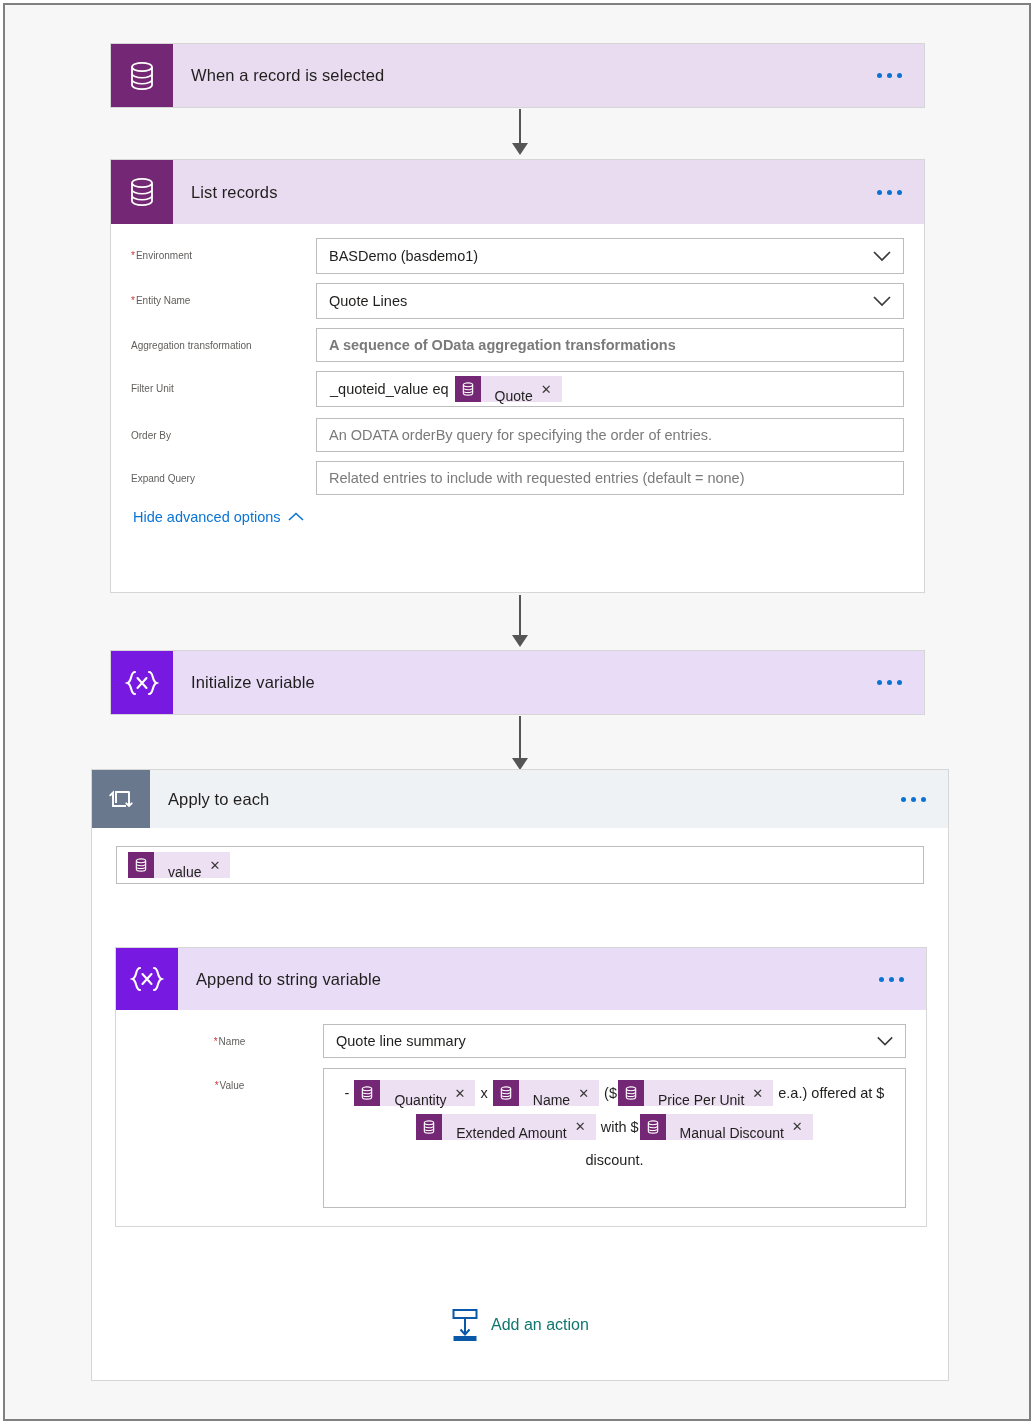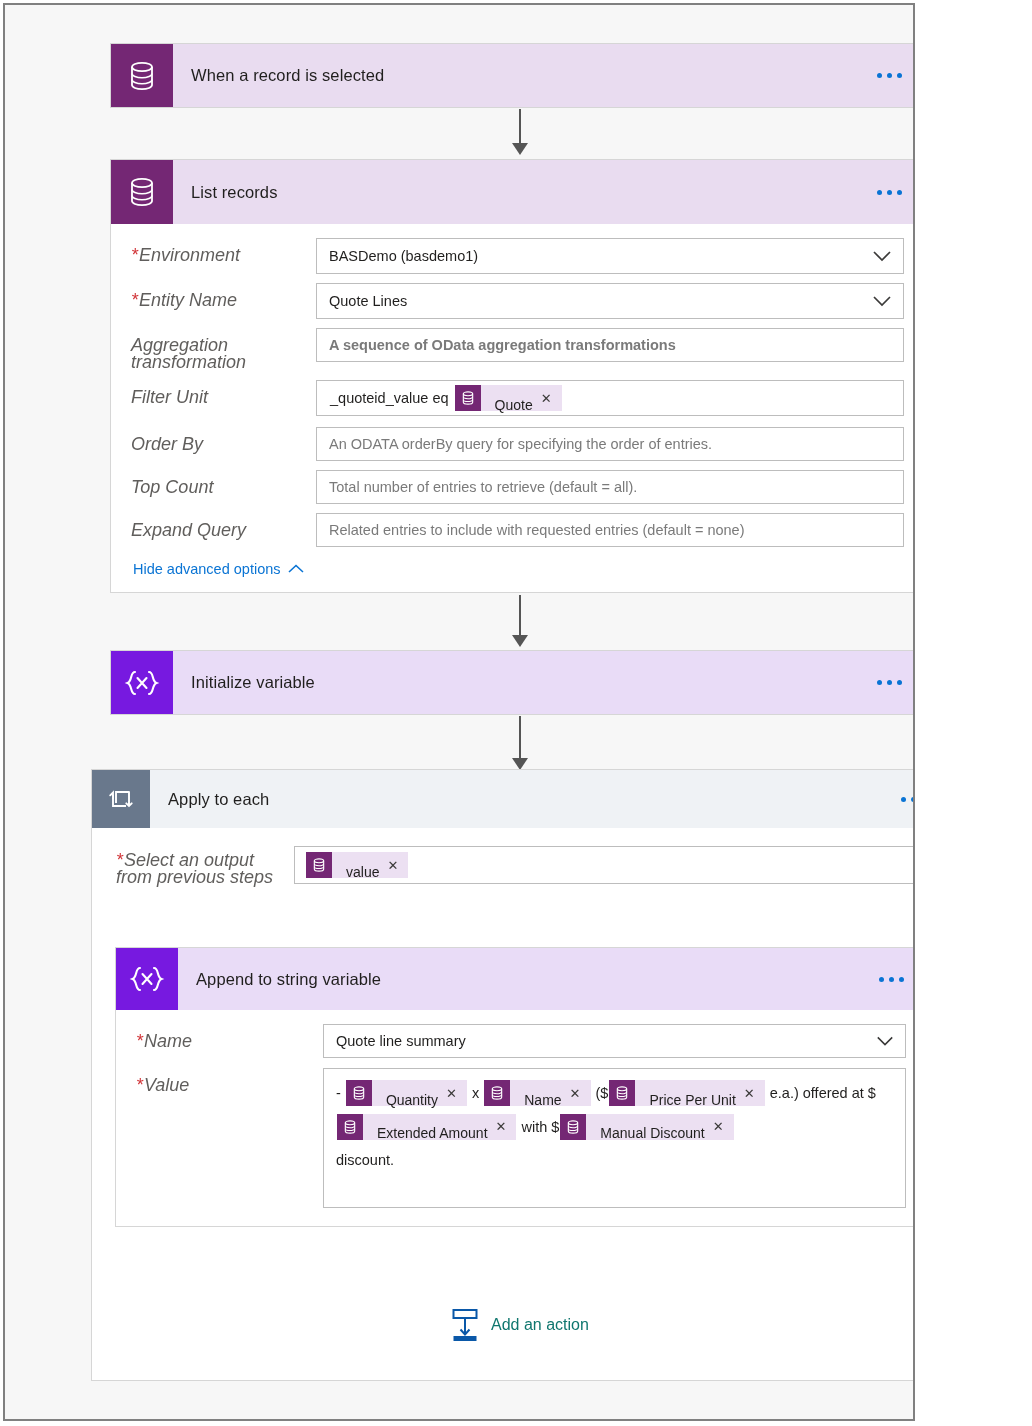--- a/index.html
+++ b/index.html
@@ -9,21 +9,21 @@
   body {
     width: 1032px;
     height: 1426px;
     background: #ffffff;
     font-family: "Liberation Sans", sans-serif;
     overflow: hidden;
   }
   .page {
     position: absolute;
     left: 3px; top: 3px;
-    width: 912px;
+    width: 1028px;
     height: 1418px;
     border: 2px solid #808080;
     background: #f7f7f7;
     box-sizing: border-box;
     overflow: hidden;
   }
   .canvas {
     position: relative;
     width: 100%;
     height: 100%;
@@ -86,25 +86,24 @@
     padding: 14px 20px 18px 20px;
   }
   .frow {
     display: flex;
     align-items: flex-start;
     margin-bottom: 9px;
   }
   .flabel {
     width: 185px;
     min-width: 185px;
-    font-size: 18px;
+    font-size: 10px;
     color: #605e5c;
     line-height: 17px;
     padding-top: 9px;
-    font-style: italic;
   }
   .flabel .req {
     color: #d13438;
     margin-right: 1px;
   }
   .fctrl {
     flex: 1;
     position: relative;
     border-radius: 17px;
   }
@@ -337,26 +336,20 @@
           </div>
         </div>
 
         <div class="frow">
           <div class="flabel">Order By</div>
           <div class="fctrl">
             <div class="fbox placeholder" style="height:33px;">An ODATA orderBy query for specifying the order of entries.</div>
           </div>
         </div>
 
-        <div class="frow">
-          <div class="flabel">Top Count</div>
-          <div class="fctrl">
-            <div class="fbox placeholder" style="height:33px;">Total number of entries to retrieve (default = all).</div>
-          </div>
-        </div>
 
         <div class="frow" style="margin-bottom:4px;">
           <div class="flabel">Expand Query</div>
           <div class="fctrl">
             <div class="fbox placeholder" style="height:33px;">Related entries to include with requested entries (default = none)</div>
           </div>
         </div>
 
         <div class="link-row" style="padding-left:2px;">
           <span>Hide advanced options</span>
@@ -411,44 +404,40 @@
         <div class="card-ellipsis">
           <i></i>
             <i></i>
             <i></i>
         </div>
       </div>
 
       <div class="loop-body">
 
         <div class="frow" style="margin-bottom:0;">
-          <div class="flabel" style="width:178px;min-width:178px;padding-top:6px;">
-            <span class="req">*</span><span>Select an output</span><br>
-            <span>from previous steps</span>
-          </div>
           <div class="fctrl">
             <div class="fbox" style="height:38px;padding-left:10px;">
               <span class="token">
                 <span class="tk-icon">
                   <svg width="14" height="16" viewBox="0 0 30 32">
                     <ellipse cx="15" cy="7" rx="10" ry="4.2" fill="none" stroke="#fff" stroke-width="2.4"></ellipse>
                     <path d="M5 7 v18 a10 4.2 0 0 0 20 0 V7" fill="none" stroke="#fff" stroke-width="2.4"></path>
                     <path d="M5 13.5 a10 4.2 0 0 0 20 0" fill="none" stroke="#fff" stroke-width="2.2"></path>
                     <path d="M5 19.5 a10 4.2 0 0 0 20 0" fill="none" stroke="#fff" stroke-width="2.2"></path>
                   </svg>
                 </span>
                 <span class="tk-label">value</span>
                 <span class="tk-x">✕</span>
               </span>
             </div>
           </div>
         </div>
       </div>
 
-      <div class="card" style="left:23px; top:177px; width:812px; height:280px;">
+      <div class="card" style="left:23px; top:177px; width:812px; height:280px;text-align:center;">
         <div class="card-header variables" style="height:62px;">
           <div class="card-icon icon-var">
             <svg width="40" height="28" viewBox="0 0 40 28">
               <path d="M13 3 C8 3 10.5 12 5.5 14 C10.5 16 8 25 13 25" fill="none" stroke="#fff" stroke-width="2.1" stroke-linecap="round"></path>
               <path d="M27 3 C32 3 29.5 12 34.5 14 C29.5 16 32 25 27 25" fill="none" stroke="#fff" stroke-width="2.1" stroke-linecap="round"></path>
               <path d="M15.5 9 L24.5 19 M24.5 9 L15.5 19" fill="none" stroke="#fff" stroke-width="2.1" stroke-linecap="round"></path>
             </svg>
           </div>
           <div class="card-title">Append to string variable</div>
           <div class="card-ellipsis">

